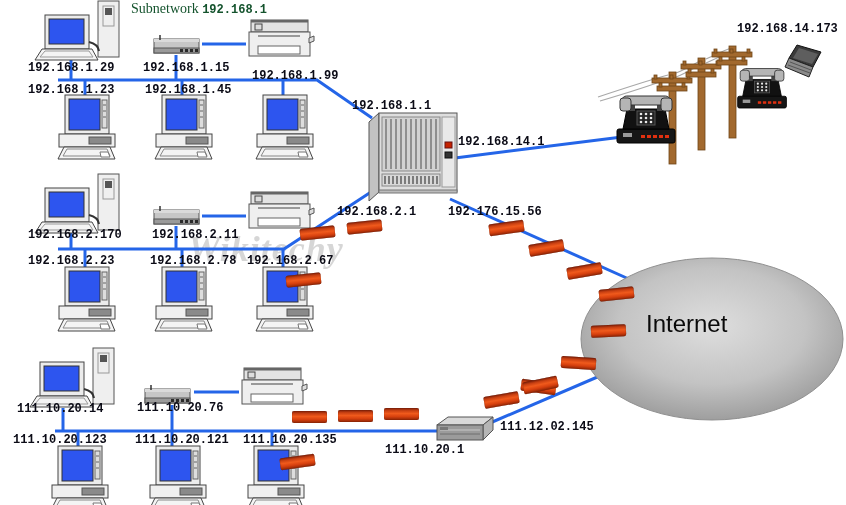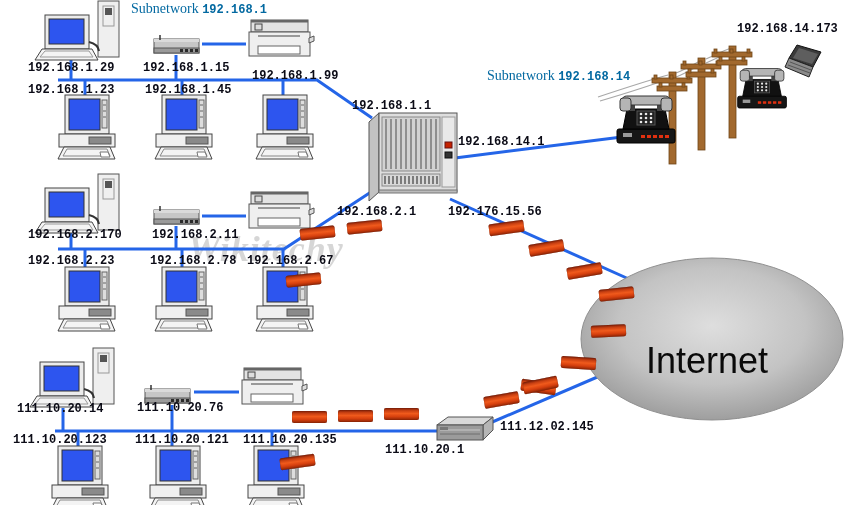--- a/index.html
+++ b/index.html
@@ -8,26 +8,26 @@
   #netsvg{position:absolute;left:0;top:0;z-index:2;}
   .watermark{position:absolute;left:188px;top:228px;z-index:1;
              font-family:"Liberation Serif",serif;font-weight:bold;font-style:italic;
              font-size:36px;color:#b6b6b6;opacity:.55;letter-spacing:1px;}
   .dash{position:absolute;width:35px;height:12px;border-radius:2px;z-index:5;
         background:linear-gradient(180deg,#7a1e08 0%,#c84012 22%,#f05a1c 46%,#d6400e 72%,#8c2405 100%);
         box-shadow:inset 0 0 1px #5c1404;}
   .ip{position:absolute;z-index:6;white-space:nowrap;
       font-family:"Liberation Mono","DejaVu Sans Mono",monospace;
       font-weight:bold;font-size:12px;color:#0b0b16;text-align:center;}
-  .subnet-title{position:absolute;z-index:6;white-space:nowrap;color:#0369a1;
+  .subnet-title{position:absolute;z-index:6;white-space:nowrap;color:#14532d;
       font-family:"Liberation Serif","DejaVu Serif",serif;font-size:14px;}
   .subnet-title .st-net{font-family:"Liberation Mono","DejaVu Sans Mono",monospace;
       font-weight:bold;font-size:12px;}
-  .internet-label{position:absolute;left:646px;top:340px;z-index:6;
-      font-family:"Liberation Sans",sans-serif;font-size:36px;color:#0a0a0a;}
+  .internet-label{position:absolute;left:646px;top:310px;z-index:6;
+      font-family:"Liberation Sans",sans-serif;font-size:24px;color:#0a0a0a;}
 </style>
 </head>
 <body>
 
 <div id="canvas">
 
   <div class="watermark">Wikitechy</div>
 
   <svg id="netsvg" width="846" height="505" viewBox="0 0 846 505">
     <defs>
@@ -284,24 +284,20 @@
   <div class="ip" style="left:143px;top:61px">192.168.1.15</div>
   <div class="ip" style="left:28px;top:83px">192.168.1.23</div>
   <div class="ip" style="left:145px;top:83px">192.168.1.45</div>
   <div class="ip" style="left:252px;top:69px">192.168.1.99</div>
 
   <div class="ip" style="left:352px;top:99px">192.168.1.1</div>
   <div class="ip" style="left:458px;top:135px">192.168.14.1</div>
   <div class="ip" style="left:337px;top:205px">192.168.2.1</div>
   <div class="ip" style="left:448px;top:205px">192.176.15.56</div>
 
-  <div class="subnet-title" style="left:487px;top:68px">
-    <span class="st-word">Subnetwork</span>
-    <span class="st-net">192.168.14</span>
-  </div>
   <div class="ip" style="left:737px;top:22px">192.168.14.173</div>
 
   <div class="ip" style="left:28px;top:228px">192.168.2.170</div>
   <div class="ip" style="left:152px;top:228px">192.168.2.11</div>
   <div class="ip" style="left:28px;top:254px">192.168.2.23</div>
   <div class="ip" style="left:150px;top:254px">192.168.2.78</div>
   <div class="ip" style="left:247px;top:254px">192.168.2.67</div>
 
   <div class="ip" style="left:17px;top:402px">111.10.20.14</div>
   <div class="ip" style="left:137px;top:401px">111.10.20.76</div>

